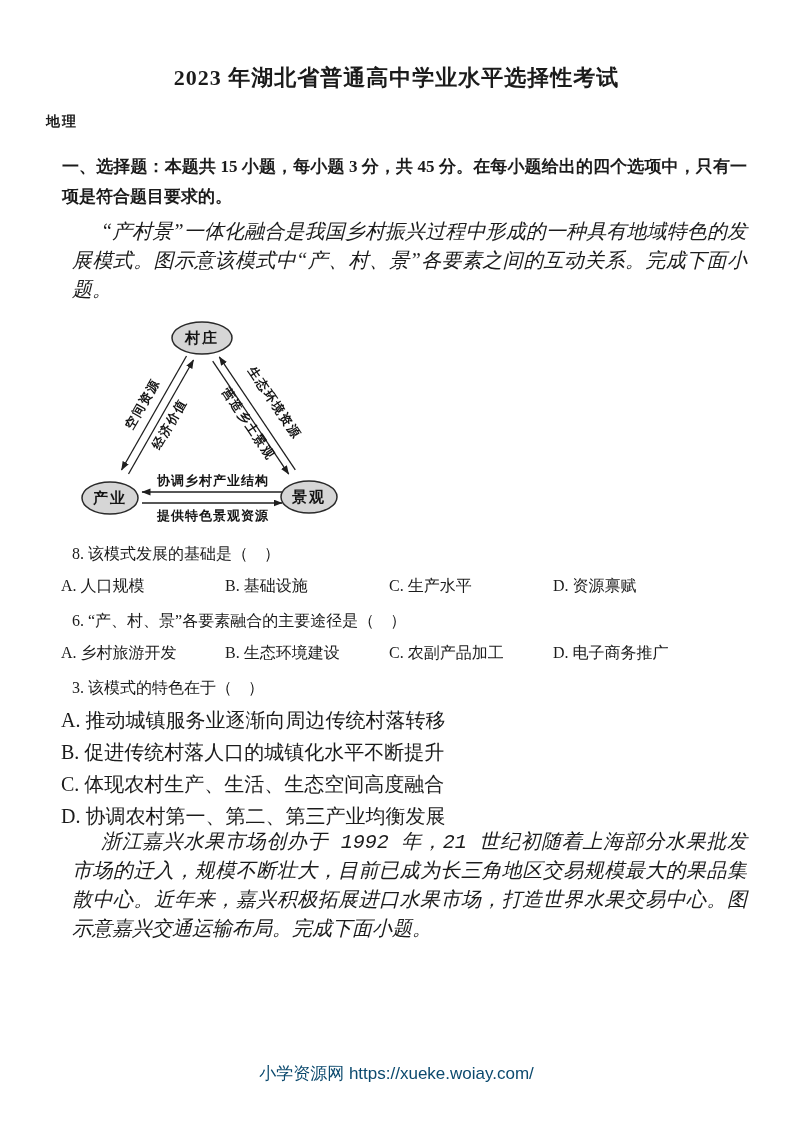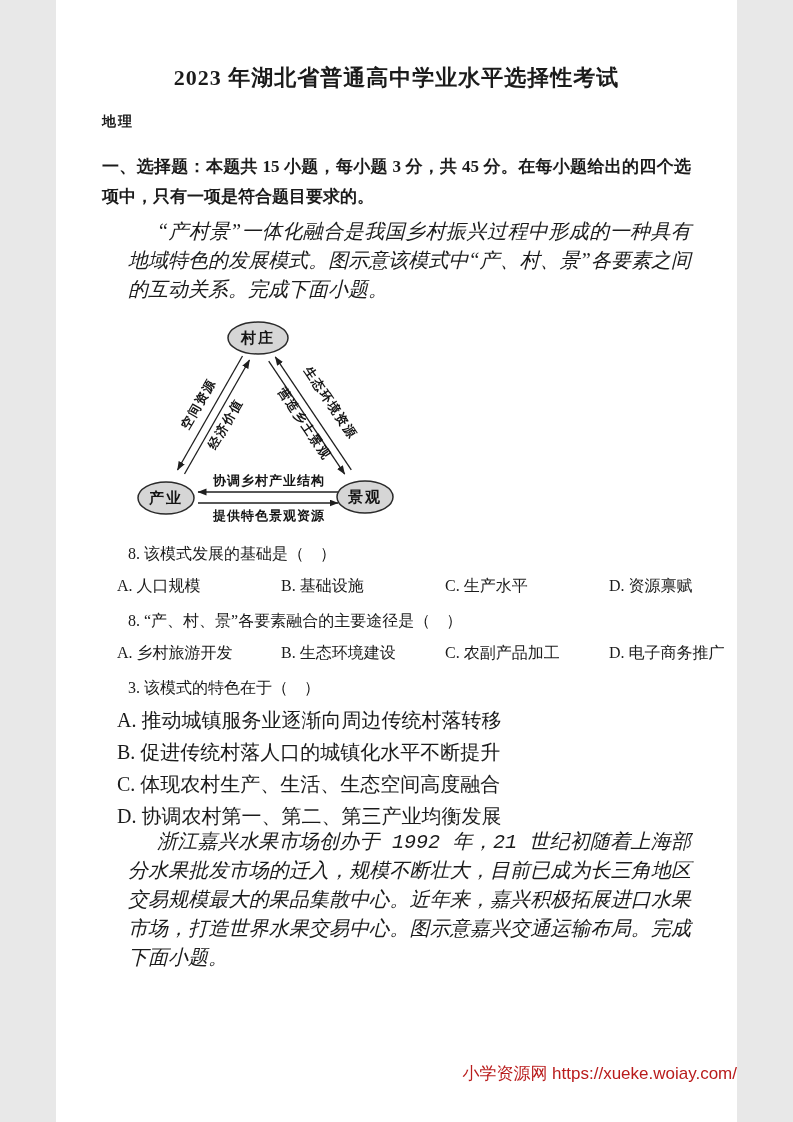--- a/index.html
+++ b/index.html
@@ -1,18 +1,18 @@
 <!DOCTYPE html>
 <html><head>
 <meta charset="utf-8">
 <style>
   html,body { margin:0; padding:0; background:#e8e8e8; }
   .page {
     position:relative;
-    width:681px; height:1122px;
+    width:793px; height:1122px;
     margin:0 auto;
     background:#ffffff;
     box-sizing:border-box;
     padding:64px 46px 0 46px;
     font-family:"Liberation Serif","DejaVu Serif",serif;
     color:#1b1b1b;
     overflow:hidden;
   }
   .title {
     margin:0;
@@ -21,21 +21,21 @@
     text-align:center;
     letter-spacing:1px;
   }
   .subject {
     margin:17px 0 0 0;
     font-size:14px; font-weight:700;
     line-height:26px;
     letter-spacing:2px;
   }
   .section-header {
-    margin:17px 0 0 0;
+    margin:17px 0 0 16px;
     font-size:17px; font-weight:700;
     line-height:30px;
     text-align:justify;
   }
   .passage {
     margin:5px 0 0 26px;
     font-size:20px;
     line-height:29px;
     text-indent:29px;
     text-align:justify;
@@ -61,22 +61,22 @@
   .opts-row .opt { width:164px; flex:0 0 auto; }
   .opts-row .opt:last-child { width:auto; }
   .opt-line {
     margin-left:15px;
     font-size:20px;
     line-height:32px;
   }
   .footer {
     position:absolute;
     left:0; right:0; top:1062px;
-    text-align:right;
-    color:#b91c1c;
+    text-align:center;
+    color:#0c4a6e;
     font-size:17px;
     font-family:"Liberation Sans","DejaVu Sans",sans-serif;
   }
   svg text {
     font-family:"Liberation Serif","DejaVu Serif",serif;
     fill:#141414;
   }
   .node-text { font-size:15px; font-weight:700; letter-spacing:2px; }
   .edge-label { font-size:12.5px; font-weight:700; letter-spacing:1.5px; }
   .edge-label-h { font-size:13px; font-weight:700; letter-spacing:1px; }
@@ -137,21 +137,21 @@
     <p class="q-text">8. 该模式发展的基础是（　）</p>
     <div class="opts-row">
       <span class="opt">A. 人口规模</span>
       <span class="opt">B. 基础设施</span>
       <span class="opt">C. 生产水平</span>
       <span class="opt">D. 资源禀赋</span>
     </div>
   </div>
 
   <div class="q-block">
-    <p class="q-text">8. “产、村、景”各要素融合的主要途径是（　）</p>
+    <p class="q-text">6. “产、村、景”各要素融合的主要途径是（　）</p>
     <div class="opts-row">
       <span class="opt">A. 乡村旅游开发</span>
       <span class="opt">B. 生态环境建设</span>
       <span class="opt">C. 农副产品加工</span>
       <span class="opt">D. 电子商务推广</span>
     </div>
   </div>
 
   <div class="q-block">
     <p class="q-text">3. 该模式的特色在于（　）</p>

